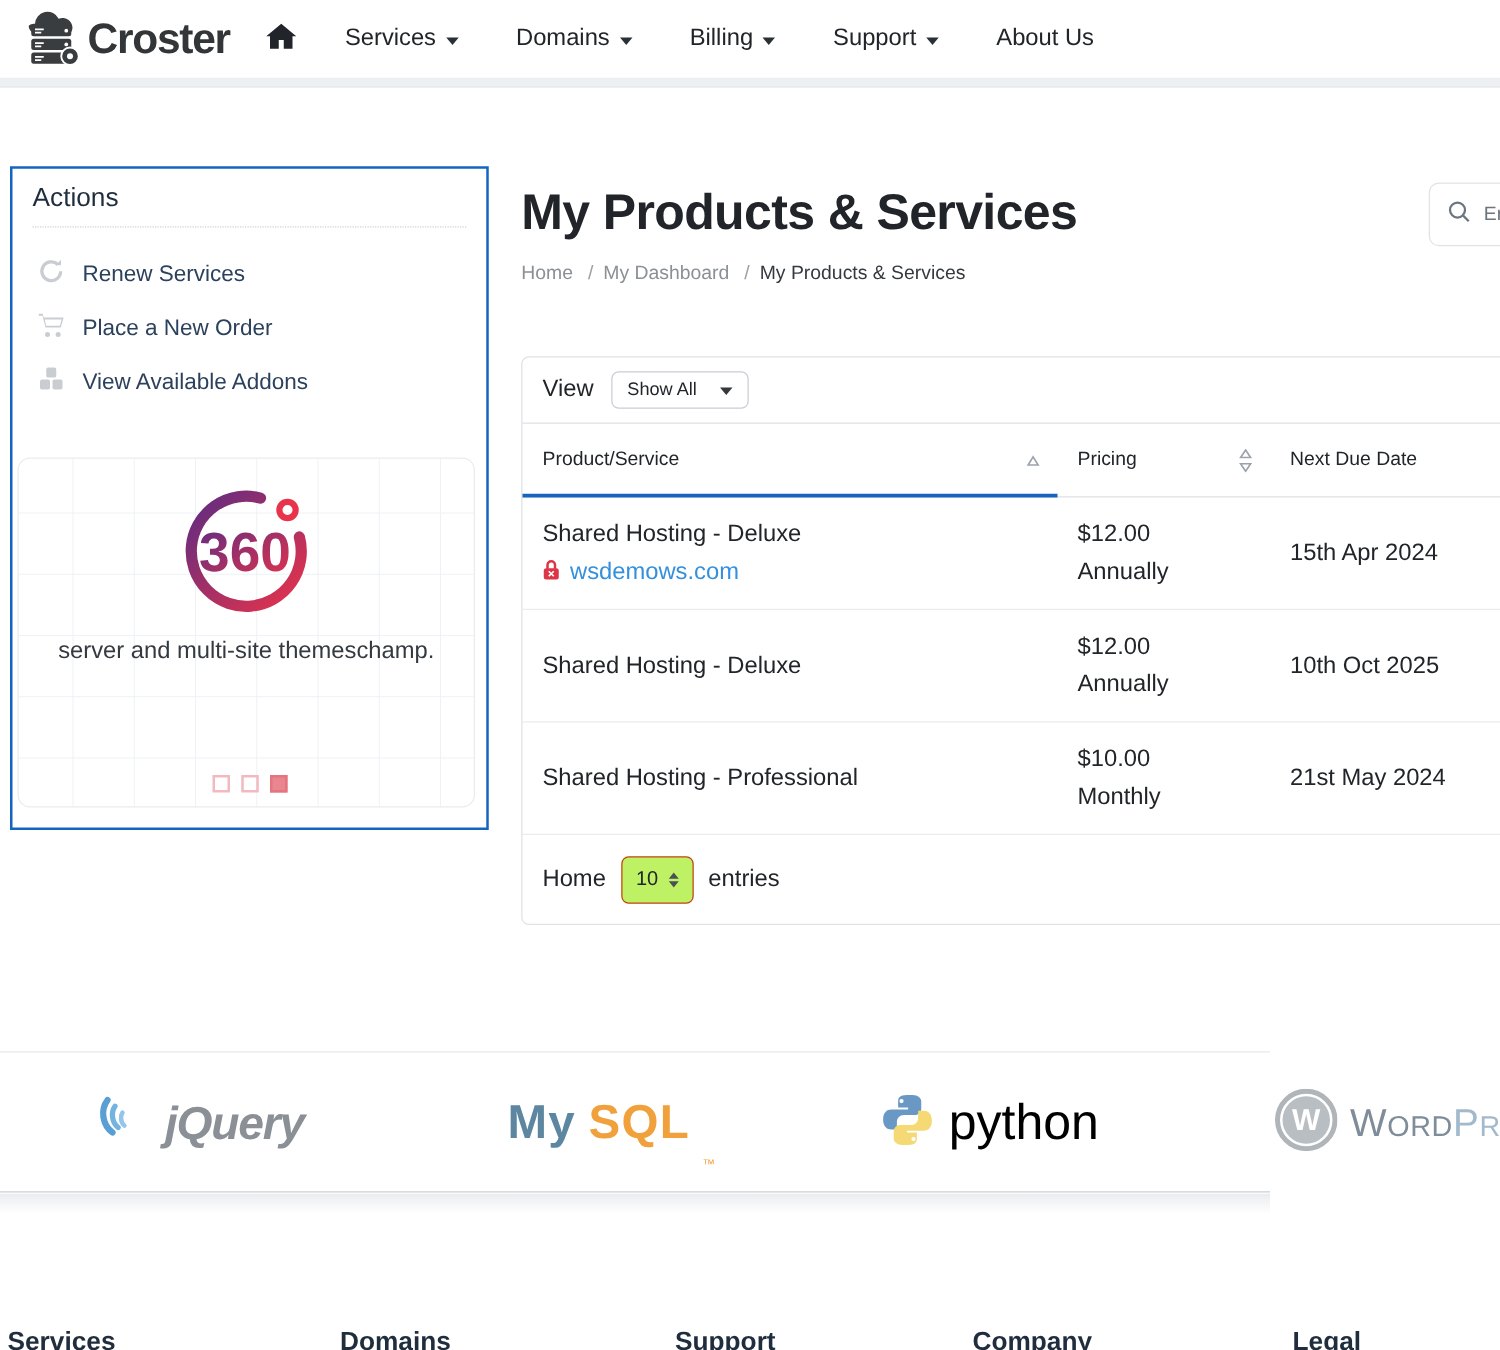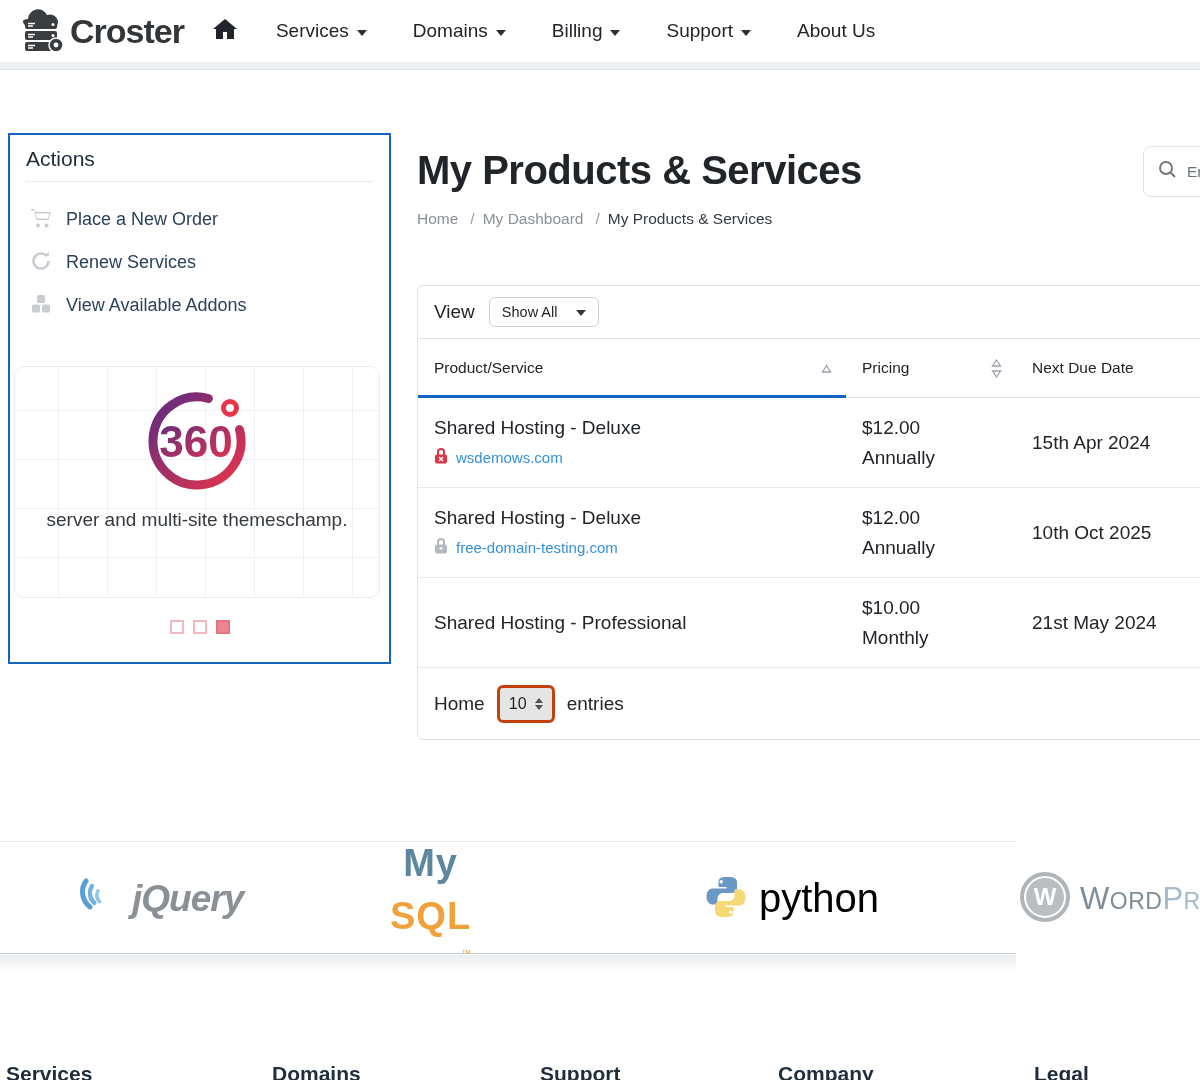--- a/index.html
+++ b/index.html
@@ -21,21 +21,21 @@
     border-top:6px solid #2b3035; margin-top:3px; }
 
   
   .side-card { position:absolute; left:8px; top:133px; width:383px; height:531px;
     background:#fff; border:2px solid #1565c0; }
   .side-title { font-size:21px; color:#1f2d3d; padding:12px 16px 10px; }
   .side-divider { border-top:1px dotted #cdd3d9; margin:0 16px; }
   .side-list { padding:16px 16px 0 20px; }
   .side-item { display:flex; align-items:center; gap:14px; height:43px; cursor:pointer; }
   .side-item span.lbl { font-size:18px; color:#2c415c; }
-  .promo { position:absolute; left:4px; top:231px; width:366px; height:232px;
+  .promo { position:absolute; left:4px; top:231px; width:366px; height:280px;
     border:1px solid #e9ecef; border-radius:10px; background:#fff; overflow:hidden; text-align:center;
     background-image:linear-gradient(#eef1f5 1px, transparent 1px),
                      linear-gradient(90deg,#eef1f5 1px, transparent 1px);
     background-size:49px 49px; background-position:-6px -6px; }
   .promo svg { margin-top:12px; }
   .promo-caption { font-size:19px; color:#343a40; line-height:1.4; margin-top:4px; }
   .promo-caption span { display:block; }
   .dots { position:absolute; left:0; top:485px; width:100%; display:flex; justify-content:center; gap:9px; }
   .dot { width:14px; height:14px; background:#fff; border:2px solid #f2b9be; cursor:pointer; }
   .dot.active { background:#ea868f; border-color:#e4747e; }
@@ -68,40 +68,40 @@
   .grid-cols { display:grid; grid-template-columns:428px 170px 1fr; }
   .head-row { height:59px; align-items:center; border-bottom:1px solid #dee2e6; position:relative; }
   .head-cell { padding-left:16px; font-size:15.5px; color:#212529; display:flex; align-items:center; }
   .head-cell .sort { margin-left:auto; margin-right:14px; display:flex; flex-direction:column; gap:3px; }
   .sort-underline { position:absolute; left:0; bottom:-1px; width:428px; height:3px; background:#1565c0; }
   .t-row { align-items:center; border-bottom:1px solid #e9ecef; height:90px; cursor:pointer; }
   .t-row:last-of-type { border-bottom:1px solid #dee2e6; }
   .cell { padding-left:16px; }
   .prod-name { font-size:19px; color:#212529; }
   .domain-line { display:flex; align-items:center; gap:8px; margin-top:8px; }
-  .domain-link { font-size:15px; color:#3490dc; text-decoration:none; cursor:pointer; }
+  .domain-link { font-size:19px; color:#3490dc; text-decoration:none; cursor:pointer; }
   .price-line { font-size:19px; color:#212529; line-height:1.55; }
   .due-cell { font-size:19px; color:#212529; }
   .foot-row { height:71px; display:flex; align-items:center; gap:12px; padding:0 16px; }
   .foot-row .lbl { font-size:19px; color:#212529; }
-  .entries-select { width:58px; height:38px; border:3px solid #c2410c; border-radius:6px;
-    display:flex; align-items:center; justify-content:center; gap:8px; cursor:pointer; background:#e5e5e5; }
+  .entries-select { width:58px; height:38px; border:1px solid #c2410c; border-radius:6px;
+    display:flex; align-items:center; justify-content:center; gap:8px; cursor:pointer; background:#bef264; }
   .entries-select .val { font-size:16px; color:#212529; }
   .updown { display:flex; flex-direction:column; gap:2px; }
   .tri-up-s { width:0;height:0;border-left:4px solid transparent;border-right:4px solid transparent;border-bottom:5px solid #495057; }
   .tri-dn-s { width:0;height:0;border-left:4px solid transparent;border-right:4px solid transparent;border-top:5px solid #495057; }
 
   
   .brand-strip { position:absolute; left:0; top:841px; width:1016px; height:113px; background:#fff;
     border-top:1px solid #e6eaed; border-bottom:1px solid #c9cfd6; }
   .brand-strip::after { content:""; position:absolute; left:0; top:113px; width:100%; height:16px;
     background:linear-gradient(#d8dde2, rgba(255,255,255,0)); opacity:.55; }
   .brand { position:absolute; top:0; height:113px; display:flex; align-items:center; gap:10px; cursor:pointer; }
   .b-jquery { left:78px; }
-  .b-mysql { left:390px;flex-direction:column; }
+  .b-mysql { left:406px; }
   .b-python { left:703px; }
   .b-wordpress { left:1020px; }
   .jq-text { font-size:37px; font-weight:bold; font-style:italic; color:#8a9096; letter-spacing:-1px; }
   .my-text { font-size:38px; font-weight:bold; color:#5d87a1; letter-spacing:1px; }
   .sql-text { font-size:38px; font-weight:bold; color:#f0a13b; letter-spacing:1px; }
   .tm { font-size:10px; color:#f0a13b; align-self:flex-end; margin-bottom:18px; }
   .py-text { font-size:40px; color:#000000; letter-spacing:0; }
   .wp-text { color:#7f8c99; font-size:31px; letter-spacing:.5px; }
   .wp-text .sc { font-size:23px; }
   .wp-press { color:#a3b9cc; }
@@ -169,36 +169,36 @@
   </nav>
 </header>
 <div class="nav-band"></div>
 
 <aside class="side-card">
   <div class="side-title">Actions</div>
   <div class="side-divider"></div>
   <div class="side-list">
     <div class="side-item">
       <span>
+        <svg width="22" height="22" viewBox="0 0 22 22" fill="none" stroke="#c9cdd2" stroke-width="2.6">
+          <path d="M18.5 11a7.5 7.5 0 1 1-2.2-5.3"></path>
+          <path d="M18.8 1.8v4.4h-4.4" fill="#c9cdd2" stroke="none"></path>
+        </svg>
+      </span>
+      <span class="lbl">Renew Services</span>
+    </div>
+    <div class="side-item">
+      <span>
         <svg width="22" height="22" viewBox="0 0 22 22" fill="#c9cdd2">
           <path d="M1 2h3.2l.7 3h16l-2.3 8H6.4L4 3.5H1zM6.9 11.5h11l1.4-5H5.8z"></path>
           <circle cx="8" cy="18.5" r="2"></circle>
             <circle cx="16.5" cy="18.5" r="2"></circle>
         </svg>
       </span>
       <span class="lbl">Place a New Order</span>
-    </div>
-    <div class="side-item">
-      <span>
-        <svg width="22" height="22" viewBox="0 0 22 22" fill="none" stroke="#c9cdd2" stroke-width="2.6">
-          <path d="M18.5 11a7.5 7.5 0 1 1-2.2-5.3"></path>
-          <path d="M18.8 1.8v4.4h-4.4" fill="#c9cdd2" stroke="none"></path>
-        </svg>
-      </span>
-      <span class="lbl">Renew Services</span>
     </div>
     <div class="side-item">
       <span>
         <svg width="22" height="22" viewBox="0 0 22 22" fill="#c9cdd2">
           <rect x="7" y="2" width="8" height="8" rx="1.5"></rect>
           <rect x="2" y="11.5" width="8" height="8" rx="1.5"></rect>
           <rect x="12" y="11.5" width="8" height="8" rx="1.5"></rect>
         </svg>
       </span>
       <span class="lbl">View Available Addons</span>
@@ -298,30 +298,20 @@
     <div class="cell">
       <div class="price-line">$12.00</div>
       <div class="price-line">Annually</div>
     </div>
     <div class="cell due-cell">15th Apr 2024</div>
   </div>
 
   <div class="t-row grid-cols">
     <div class="cell">
       <div class="prod-name">Shared Hosting - Deluxe</div>
-      <div class="domain-line">
-        <span>
-          <svg width="14" height="17" viewBox="0 0 14 17">
-            <path d="M4 8V5a3 3 0 0 1 6 0v3" fill="none" stroke="#b3b9bf" stroke-width="2"></path>
-            <rect x="1" y="7.5" width="12" height="9" rx="2" fill="#b3b9bf"></rect>
-            <circle cx="7" cy="11.5" r="1.4" fill="#fff"></circle>
-          </svg>
-        </span>
-        <a class="domain-link">free-domain-testing.com</a>
-      </div>
     </div>
     <div class="cell">
       <div class="price-line">$12.00</div>
       <div class="price-line">Annually</div>
     </div>
     <div class="cell due-cell">10th Oct 2025</div>
   </div>
 
   <div class="t-row grid-cols">
     <div class="cell">

